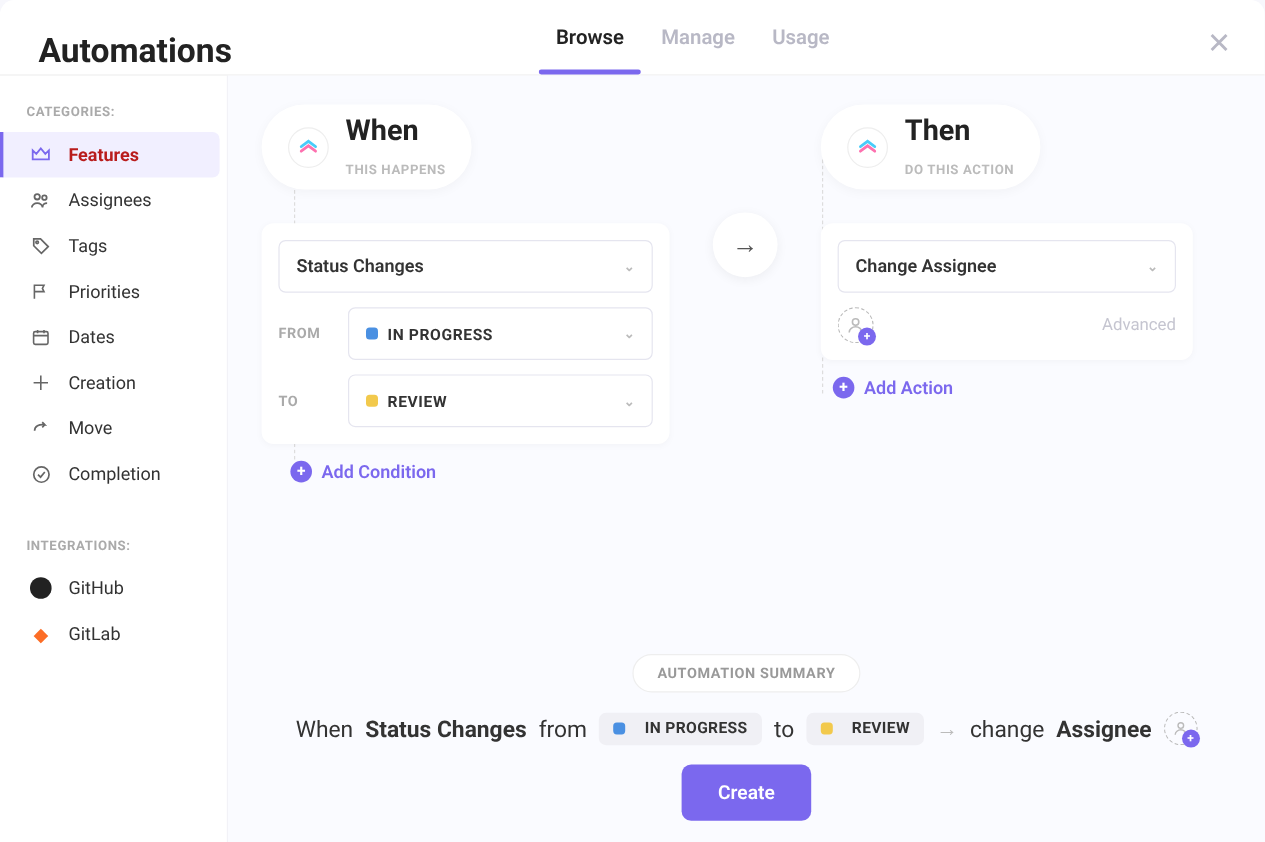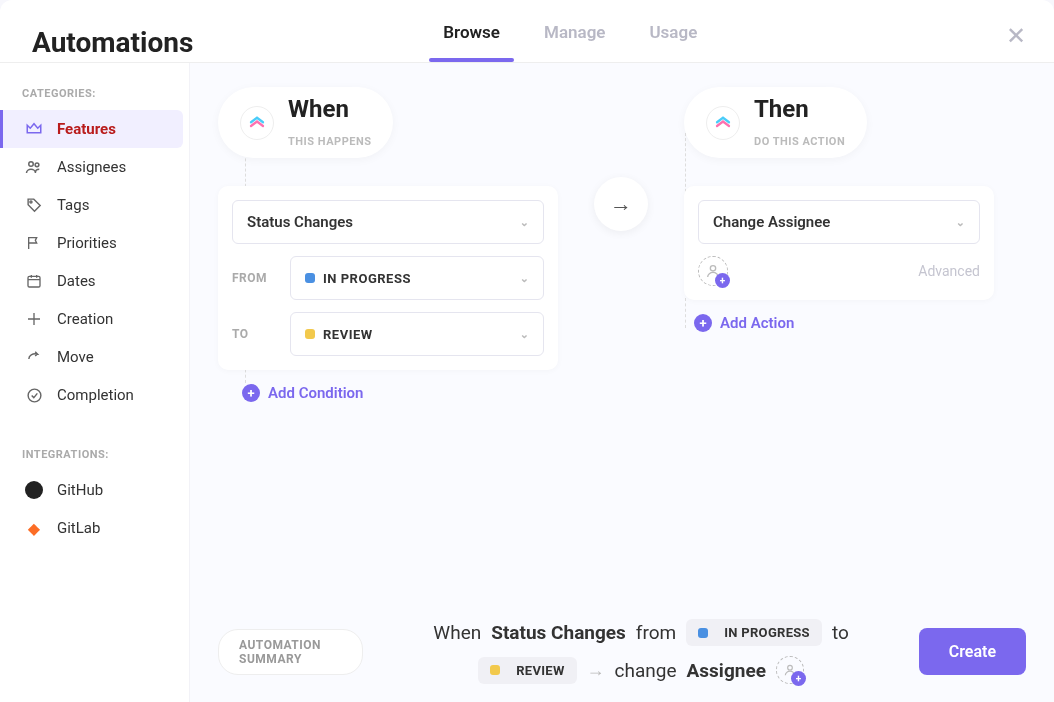--- a/index.html
+++ b/index.html
@@ -1,20 +1,20 @@
 <!DOCTYPE html>
 <html><head>
 <meta charset="utf-8">
 <style>
   * { box-sizing: border-box; margin: 0; padding: 0; font-family: -apple-system, BlinkMacSystemFont, "Segoe UI", Roboto, sans-serif; }
   body { background: #f7f7fc; width: 1054px; height: 702px; overflow: hidden; }
   .app { display: flex; flex-direction: column; width: 100%; height: 100%; background: #fff; border-radius: 12px; }
   .topbar { display: flex; align-items: center; padding: 22px 32px 0 32px; border-bottom: 1px solid #eee; position: relative; }
-  .title { font-size: 28px; font-weight: 700; color: #222; margin-right: 80px; }
-  .tabs { display: flex; gap: 44px; margin-left: 170px; }
+  .title { font-size: 28px; font-weight: 700; color: #222; margin-right: 100px; }
+  .tabs { display: flex; gap: 31px; margin-left: 170px; }
   .tab { font-size: 17px; font-weight: 600; color: #b8b8c5; padding-bottom: 20px; cursor: pointer; position: relative; }
   .tab.active { color: #222; }
   .tab.active::after { content:""; position:absolute; bottom:0; left:-14px; right:-14px; height:4px; background:#7b68ee; border-radius:2px; }
   .close { position:absolute; right:28px; top:22px; font-size:24px; color:#b8b8c5; cursor:pointer; font-weight:300; }
   .body { display:flex; flex:1; min-height:0; }
   .sidebar { width:190px; padding:18px 0; background:#fff; border-right:1px solid #f2f2f7; }
   .side-label { font-size:11px; font-weight:700; letter-spacing:0.5px; color:#aaa; padding:6px 22px 10px; }
   .side-item { display:flex; align-items:center; gap:14px; padding:10px 22px; font-size:15px; color:#333; cursor:pointer; border-left:3px solid transparent; }
   .side-item.active { background:#f1efff; color:#b91c1c; border-left:3px solid #7b68ee; font-weight:700; border-radius:0 6px 6px 0; margin-right:6px;}
   .side-icon { width:18px; height:18px; display:flex; align-items:center; justify-content:center; color:#666; }
@@ -39,21 +39,21 @@
   .add-line { display:flex; align-items:center; gap:8px; margin-top:14px; color:#7b68ee; font-weight:600; font-size:15px; cursor:pointer; padding-left:24px; }
   .plus-circle { width:18px; height:18px; border-radius:50%; background:#7b68ee; color:#fff; display:flex; align-items:center; justify-content:center; font-size:13px; font-weight:700; }
   .arrow-mid { width:54px; height:54px; border-radius:50%; background:#fff; box-shadow:0 2px 10px rgba(0,0,0,0.06); display:flex; align-items:center; justify-content:center; font-size:22px; color:#555; margin:90px 36px 0; }
   .then-card { background:#fff; border-radius:10px; padding:14px; box-shadow:0 1px 6px rgba(0,0,0,0.03); width:310px; }
   .assign-row { display:flex; align-items:center; justify-content:space-between; margin-top:12px; }
   .avatar-add { position:relative; width:30px; height:30px; border:1px dashed #bbb; border-radius:50%; display:flex; align-items:center; justify-content:center; cursor:pointer; }
   .avatar-add svg { color:#bbb; }
   .avatar-add .mini-plus { position:absolute; right:-3px; bottom:-3px; width:15px; height:15px; border-radius:50%; background:#7b68ee; color:#fff; font-size:10px; display:flex; align-items:center; justify-content:center; font-weight:700; }
   .advanced { font-size:14px; color:#c5c5d0; cursor:pointer; }
   .vline { position:absolute; border-left:1px dashed #ddd; }
-  .summary-wrap { margin-top:auto; display:flex; align-items:center; gap:16px; padding-top:20px; }
+  .summary-wrap { margin-top:auto; display:flex; flex-direction:column; align-items:center; gap:16px; padding-top:20px; }
   .summary-badge { background:#fff; border:1px solid #eee; border-radius:20px; padding:8px 20px; font-size:12px; font-weight:700; letter-spacing:0.5px; color:#999; }
   .summary-line { display:flex; align-items:center; gap:10px; font-size:19px; color:#333; flex-wrap:wrap; justify-content:center; }
   .summary-line .bold { font-weight:700; }
   .chip { background:#f0f0f5; border-radius:6px; padding:6px 12px; display:flex; align-items:center; gap:8px; font-size:13px; font-weight:700; letter-spacing:0.3px; }
   .arrow-sm { color:#bbb; font-size:18px; }
   .create-btn { background:#7b68ee; color:#fff; font-size:16px; font-weight:600; border:none; border-radius:8px; padding:14px 30px; cursor:pointer; }
   .gh-icon { width:18px;height:18px;border-radius:50%;background:#222; }
   .gl-icon { color:#fc6d26; font-size:16px; }
 </style>
 </head>

